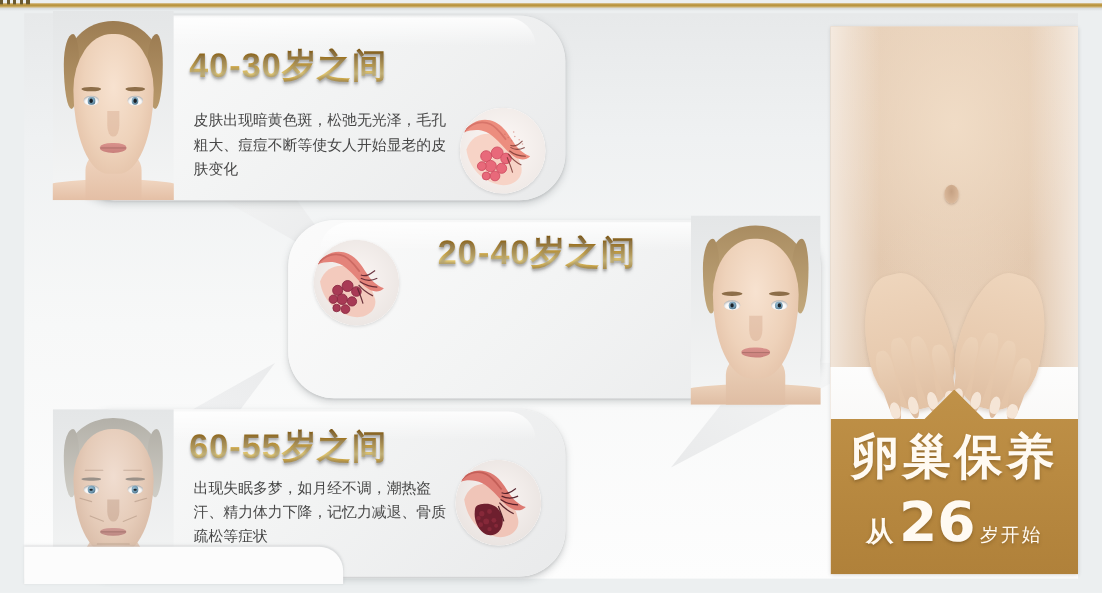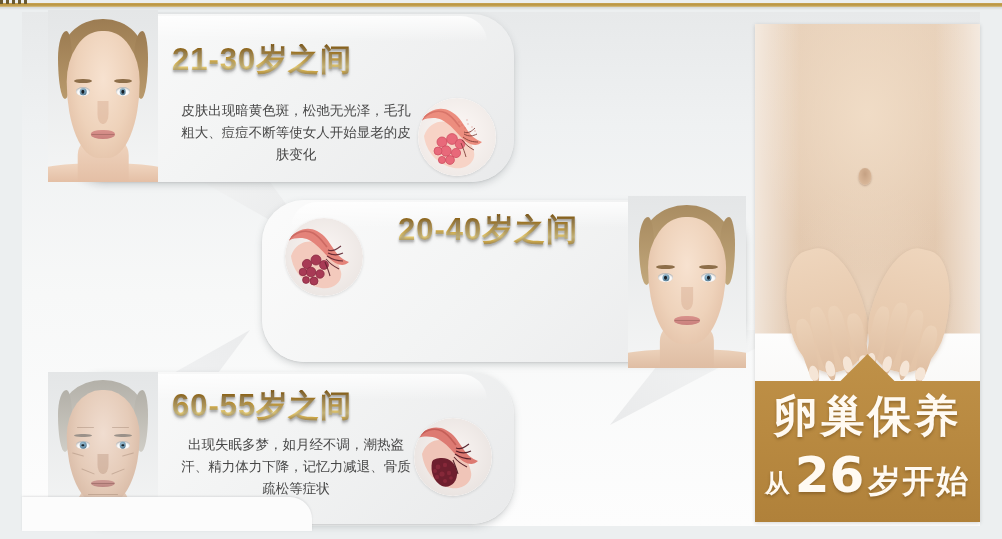--- a/index.html
+++ b/index.html
@@ -207,21 +207,20 @@
     text-shadow: 0 2px 2px rgba(130,130,130,.45);
     filter: drop-shadow(0 2px 1px rgba(140,140,140,.40));
   }
   .b-body {
     position: absolute;
     font-size: 13.5px;
     line-height: 1.62;
     color: #474747;
     z-index: 20;
     font-family: "DejaVu Sans", "Liberation Sans", sans-serif;
-    text-align: center;
   }
 
   #title-1 { left: 172px; top: 44px; }
   #body-1  { left: 176px; top: 100px; width: 240px; }
 
   #title-2 { left: 398px; top: 214px; }
   #body-2  { left: 386px; top: 262px; width: 250px; }
 
   #title-3 { left: 172px; top: 390px; }
   #body-3  { left: 176px; top: 434px; width: 240px; }
@@ -320,21 +319,21 @@
     left: 0; right: 0; top: 96px;
     text-align: center;
     color: #fffaf2;
     line-height: 1;
     white-space: nowrap;
     text-shadow: 0 2px 3px rgba(90,60,20,.40);
     font-family: "DejaVu Sans", "Liberation Sans", sans-serif;
   }
   #gold-banner .g-sub .s-pre { font-size: 25px; font-weight: bold; letter-spacing: 1px; }
   #gold-banner .g-sub .s-num { font-size: 50px; font-weight: bold; letter-spacing: 0px; margin: 0 4px; }
-  #gold-banner .g-sub .s-post { font-size: 32px; font-weight: bold; letter-spacing: 2px; margin-top: 17px; }
+  #gold-banner .g-sub .s-post { font-size: 17px; font-weight: normal; letter-spacing: 2px; margin-top: 17px; }
 
   
   .card-scoop {
     position: absolute;
     left: 22px; bottom: 8px;
     width: 290px; height: 34px;
     background: #fcfcfc;
     border-radius: 0 22px 0 0;
     box-shadow: 0 -1px 2px rgba(150,155,160,.25);
     z-index: 13;
@@ -351,21 +350,21 @@
 
   <div class="card"></div>
   <div class="card-scoop"></div>
 
   <div class="tail" id="tail-1"></div>
   <div class="tail" id="tail-2"></div>
   <div class="tail" id="tail-3"></div>
 
   <div class="bubble" id="bubble-1"></div>
 
-  <div class="b-title" id="title-1">21-30岁之间</div>
+  <div class="b-title" id="title-1">40-30岁之间</div>
   <div class="b-body" id="body-1">皮肤出现暗黄色斑，松弛无光泽，毛孔粗大、痘痘不断等使女人开始显老的皮肤变化</div>
 
   <div class="anat" id="anat-1">
     <svg viewBox="0 0 78 78" xmlns="http://www.w3.org/2000/svg">
       <defs>
         <clipPath id="clip1">
             <circle cx="39" cy="39" r="39"></circle>
           </clipPath>
         <radialGradient id="bg1" cx="50%" cy="45%" r="62%">
           <stop offset="0%" stop-color="#fdf8f6"></stop>

